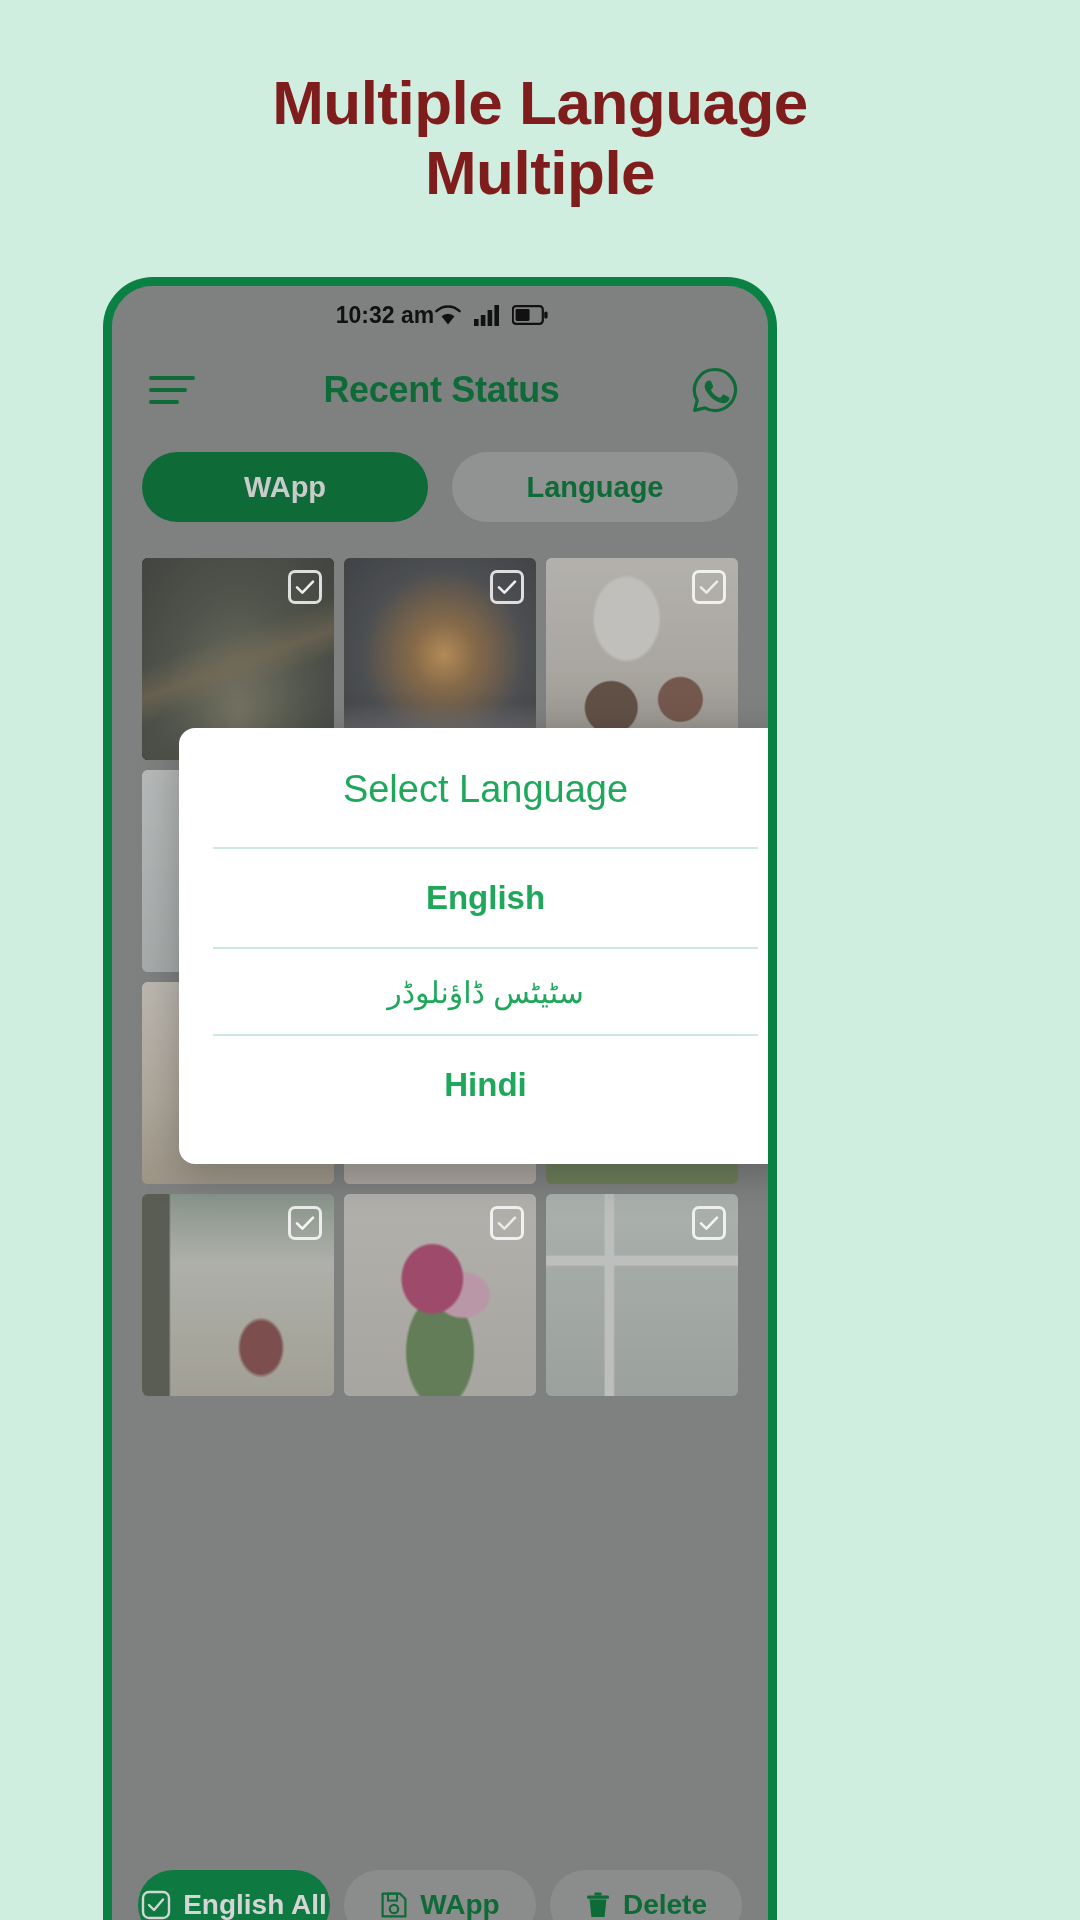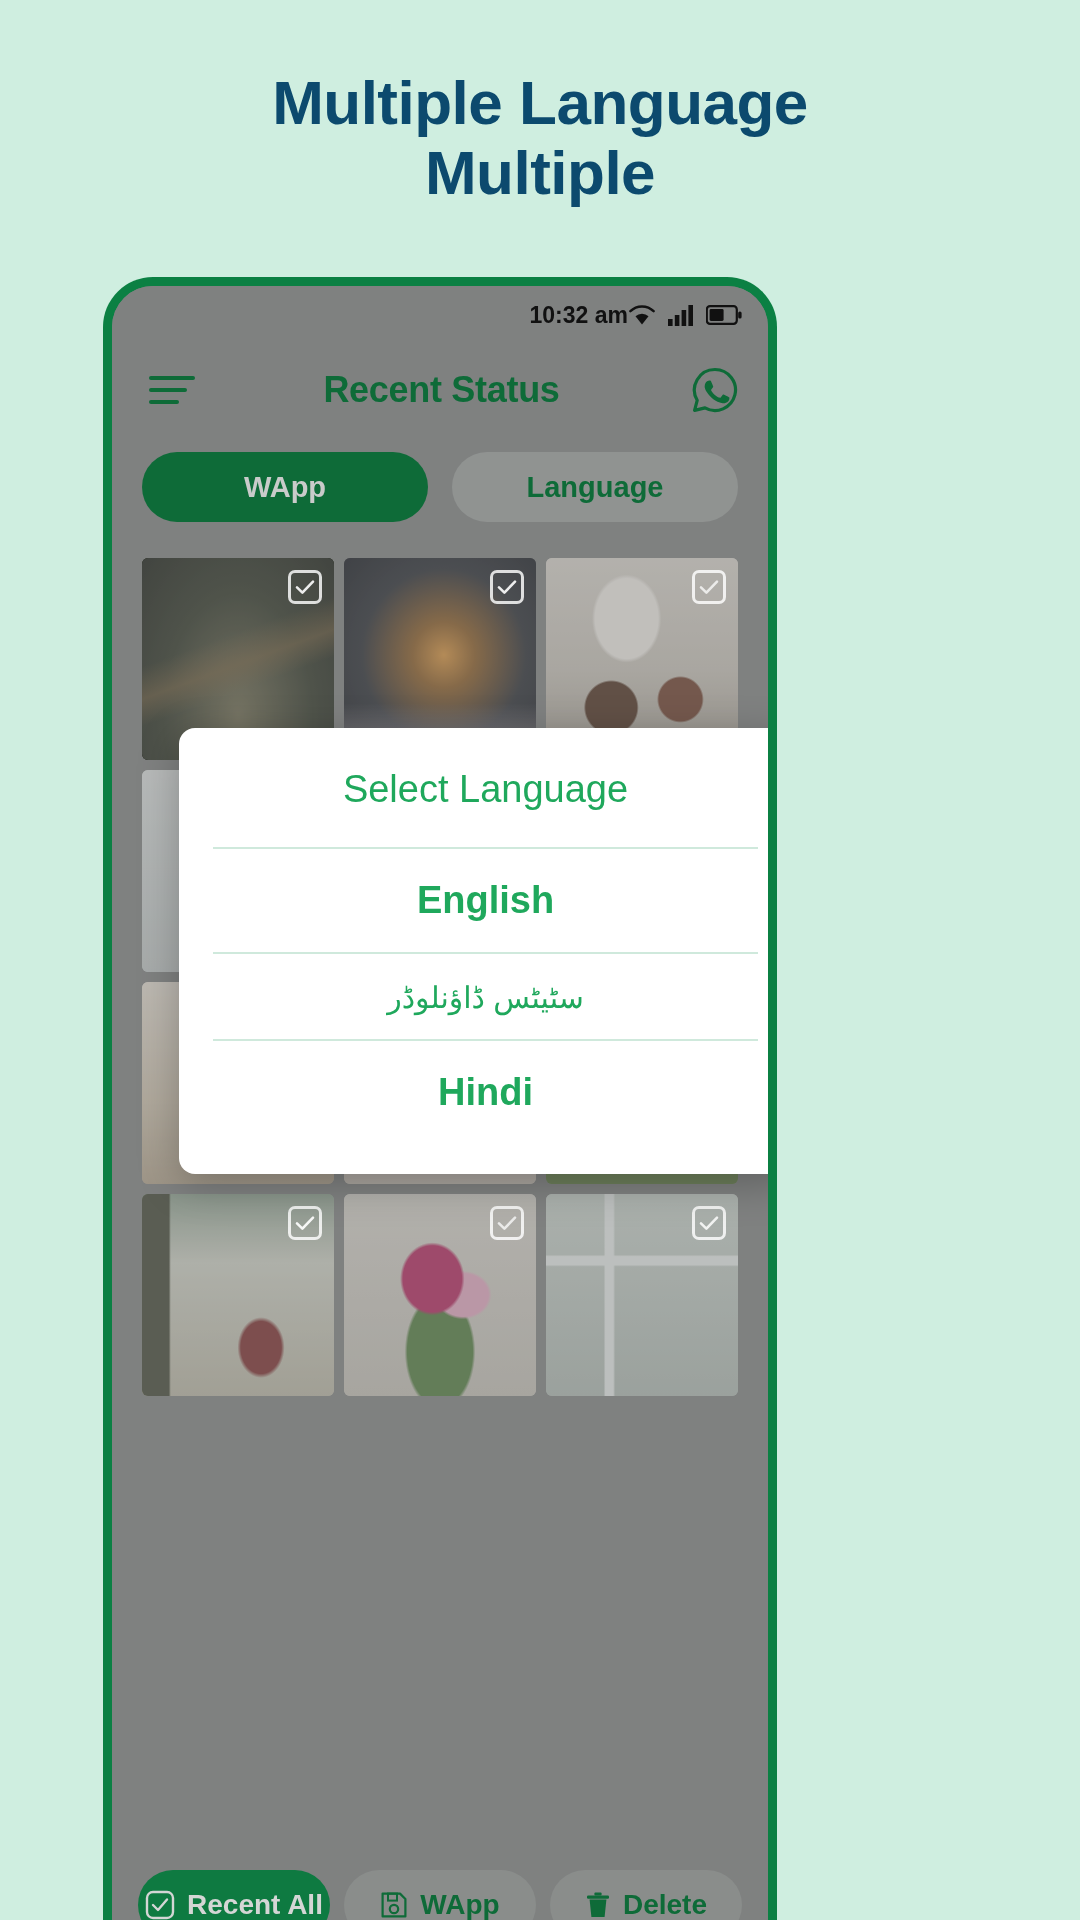--- a/index.html
+++ b/index.html
@@ -9,21 +9,21 @@
     font-family:"Liberation Sans", sans-serif;
     overflow:hidden;
     position:relative;
   }
 
   
   .promo-heading{
     position:absolute;
     top:68px; left:0; width:1080px;
     text-align:center;
-    color:#0c4a6e;
+    color:#7f1d1d;
     font-size:62px;
     font-weight:bold;
     line-height:1.13;
     letter-spacing:-0.5px;
   }
 
   
   .phone-frame{
     position:absolute;
     left:103px; top:277px;
@@ -38,21 +38,21 @@
   .phone-screen{
     position:absolute; inset:0;
     background:#7f8180;
     overflow:hidden;
   }
 
   
   .statusbar{
     position:absolute; top:0; left:0; right:0; height:58px;
     display:flex; align-items:center;
-    justify-content:flex-end;
+    justify-content:center;
     padding:0 26px 0 30px;
   }
   .status-time{ color:#111; font-size:23px; font-weight:bold; }
   .status-icons{ display:flex; align-items:center; gap:12px; }
   .ic{ display:block; }
 
   
   .appbar{
     position:absolute; top:58px; left:7px; right:0; height:92px;
     display:flex; align-items:center;
@@ -136,21 +136,21 @@
   .dlg-title{
     text-align:center;
     color:#1fa85c;
     font-size:38px;
     font-weight:normal;
     padding-bottom:36px;
   }
   .dlg-opt{
     text-align:center;
     color:#1fa85c;
-    font-size:38px;
+    font-size:33px;
     font-weight:bold;
     padding:30px 0;
     border-top:2px solid #cfe9dc;
   }
   .dlg-opt.urdu{
     font-size:30px;
     font-weight:normal;
     direction:rtl;
     padding:26px 0 24px;
   }
@@ -376,21 +376,21 @@
     </div>
 
   </div>
 
   <div class="bottombar">
     <div class="bbtn primary">
       <svg width="30" height="30" viewBox="0 0 30 30">
         <rect x="2" y="2" width="26" height="26" rx="6" fill="none" stroke="#d4d6d5" stroke-width="2.4"></rect>
         <path d="M8 15 L13 20 L22 9.5" fill="none" stroke="#d4d6d5" stroke-width="2.4" stroke-linecap="round" stroke-linejoin="round"></path>
       </svg>
-      <span>Recent All</span>
+      <span>English All</span>
     </div>
     <div class="bbtn ghost">
       <svg width="28" height="28" viewBox="0 0 28 28">
         <path d="M2.6 2.6 H20 L25.4 8 V25.4 H2.6 Z" fill="none" stroke="#0e6b38" stroke-width="2.2" stroke-linejoin="round"></path>
         <rect x="8" y="2.6" width="9" height="7" fill="none" stroke="#0e6b38" stroke-width="2"></rect>
         <circle cx="14" cy="18" r="4.2" fill="none" stroke="#0e6b38" stroke-width="2.2"></circle>
       </svg>
       <span>WApp</span>
     </div>
     <div class="bbtn ghost">

